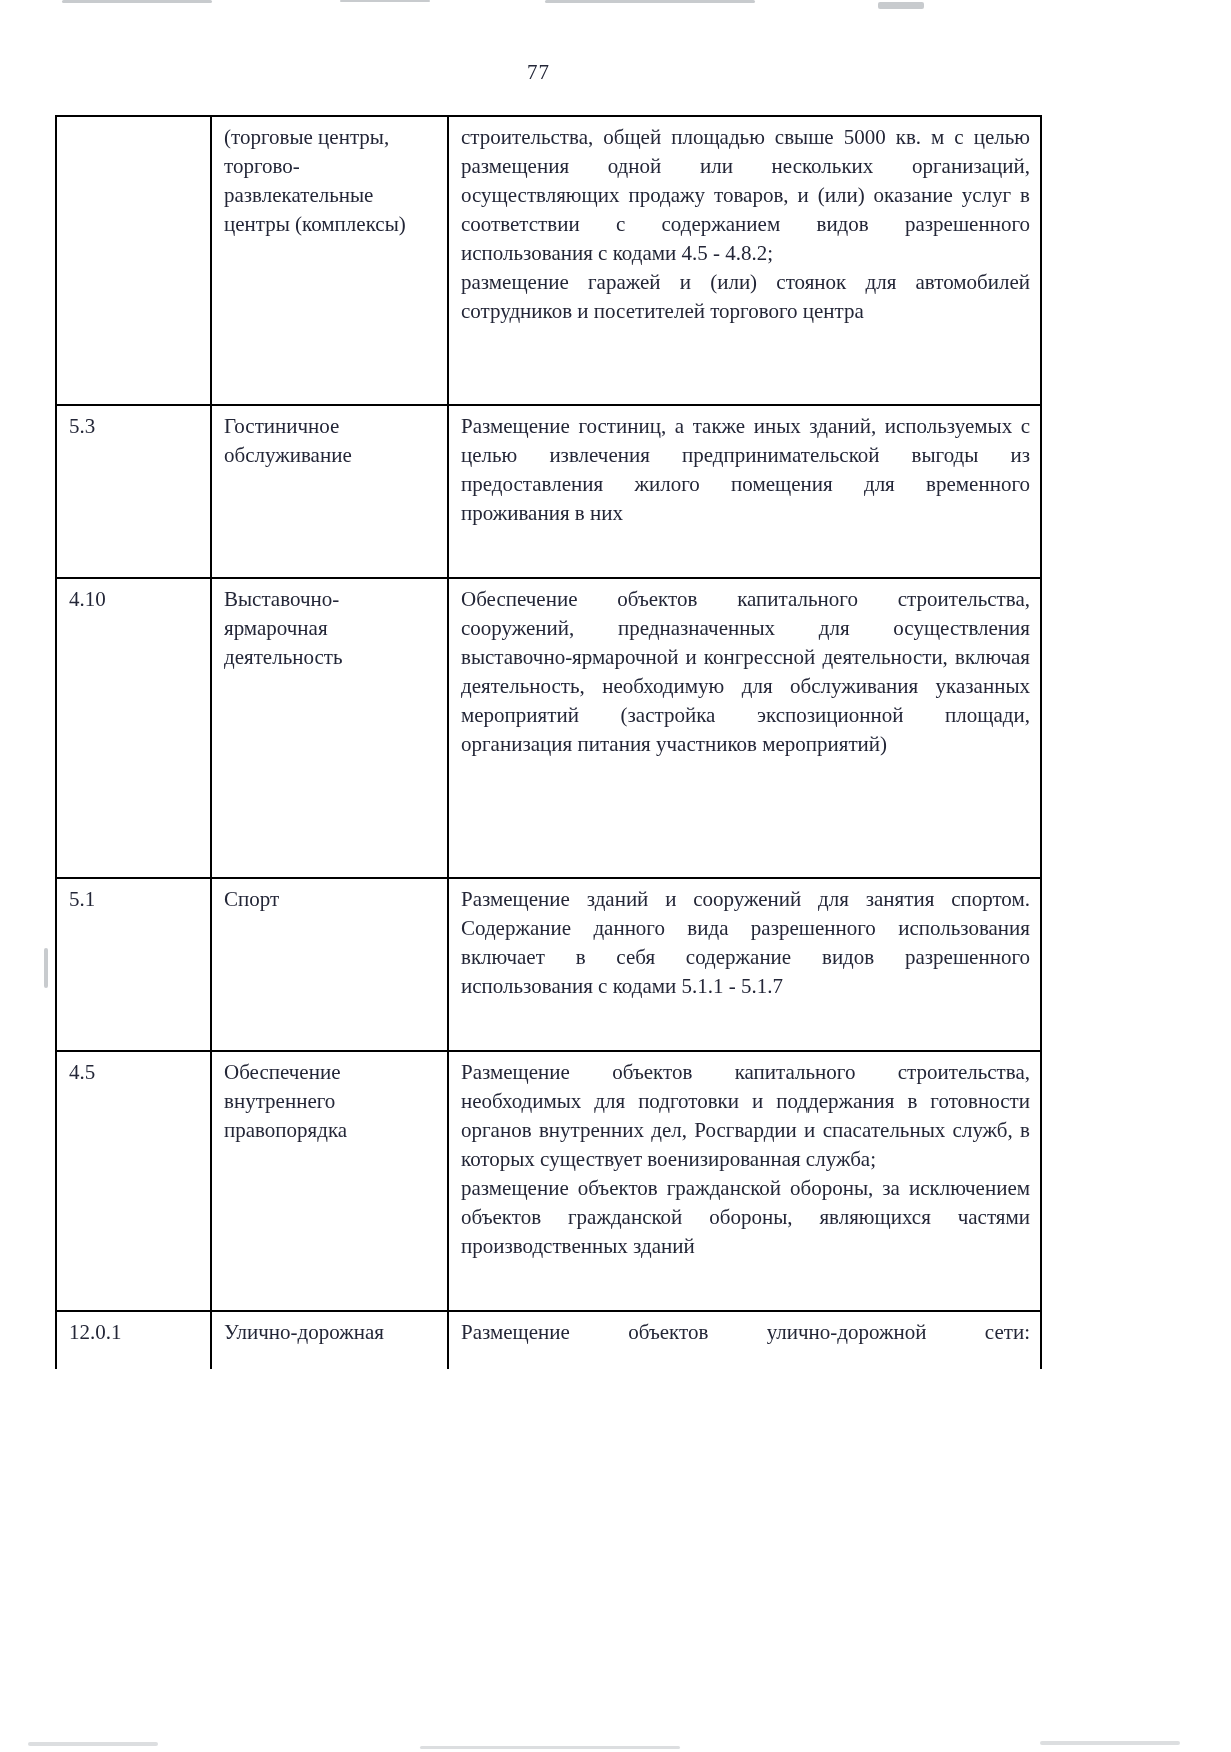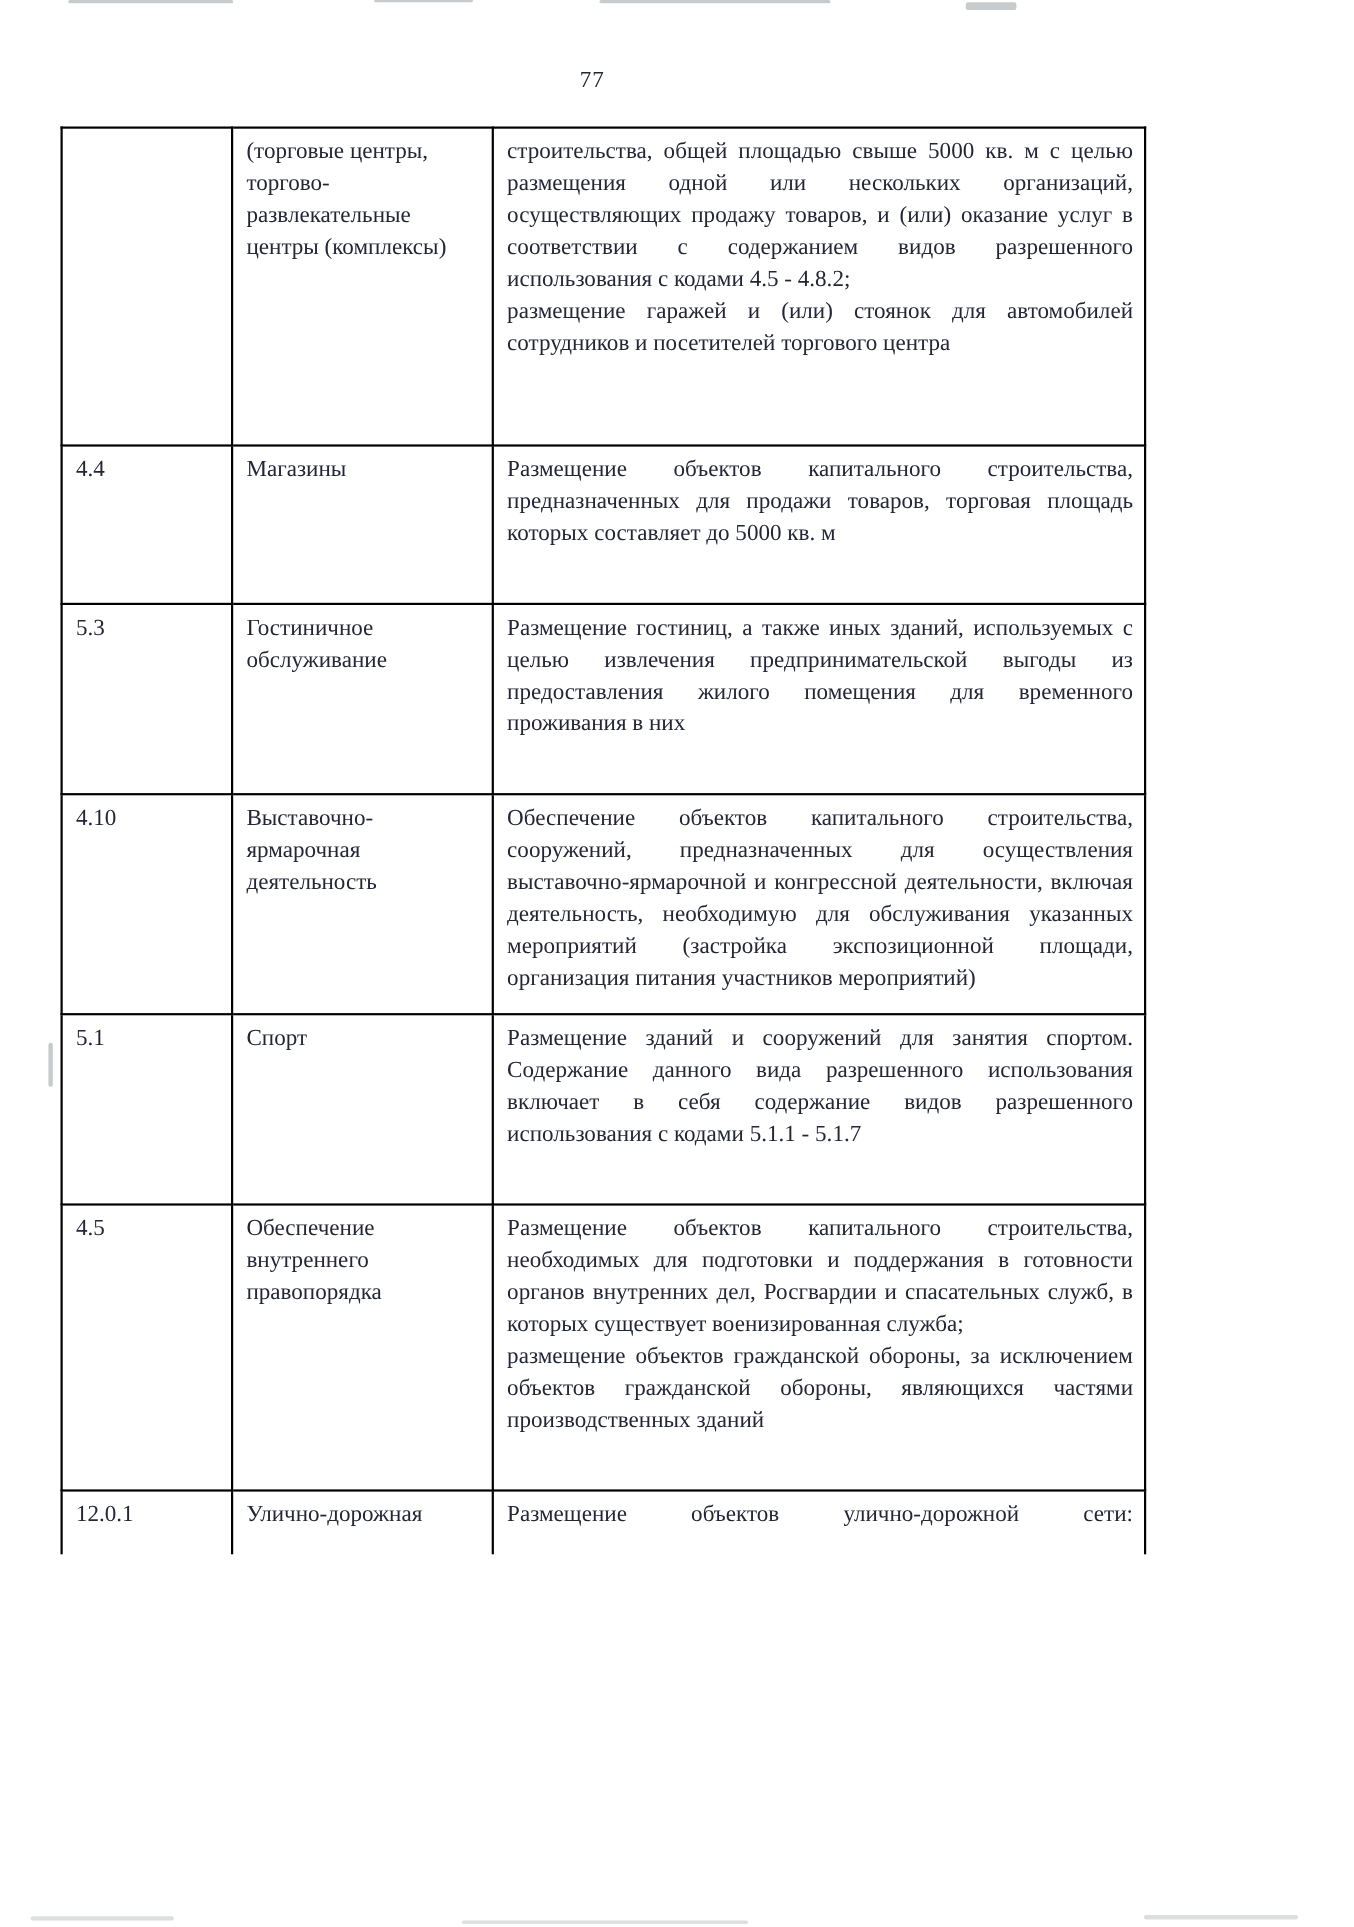--- a/index.html
+++ b/index.html
@@ -45,38 +45,31 @@
 
       <tr style="height:289px">
         <td class="code"><span></span></td>
         <td class="name"><span>(торговые центры, торгово-развлекательные центры (комплексы)</span></td>
         <td class="desc">
           <p>строительства, общей площадью свыше 5000 кв. м с целью размещения одной или нескольких организаций, осуществляющих продажу товаров, и (или) оказание услуг в соответствии с содержанием видов разрешенного использования с кодами 4.5 - 4.8.2;</p>
           <p>размещение гаражей и (или) стоянок для автомобилей сотрудников и посетителей торгового центра</p>
         </td>
       </tr>
 
-      <tr style="height:144px">
-        <td class="code"><span>4.4</span></td>
-        <td class="name"><span>Магазины</span></td>
-        <td class="desc">
-          <p>Размещение объектов капитального строительства, предназначенных для продажи товаров, торговая площадь которых составляет до 5000 кв. м</p>
-        </td>
-      </tr>
 
 
       <tr style="height:173px">
         <td class="code"><span>5.3</span></td>
         <td class="name"><span>Гостиничное обслуживание</span></td>
         <td class="desc">
           <p>Размещение гостиниц, а также иных зданий, используемых с целью извлечения предпринимательской выгоды из предоставления жилого помещения для временного проживания в них</p>
         </td>
       </tr>
 
-      <tr style="height:200px">
+      <tr style="height:300px">
         <td class="code"><span>4.10</span></td>
         <td class="name"><span>Выставочно-ярмарочная деятельность</span></td>
         <td class="desc">
           <p>Обеспечение объектов капитального строительства, сооружений, предназначенных для осуществления выставочно-ярмарочной и конгрессной деятельности, включая деятельность, необходимую для обслуживания указанных мероприятий (застройка экспозиционной площади, организация питания участников мероприятий)</p>
         </td>
       </tr>
 
       <tr style="height:173px">
         <td class="code"><span>5.1</span></td>
         <td class="name"><span>Спорт</span></td>

